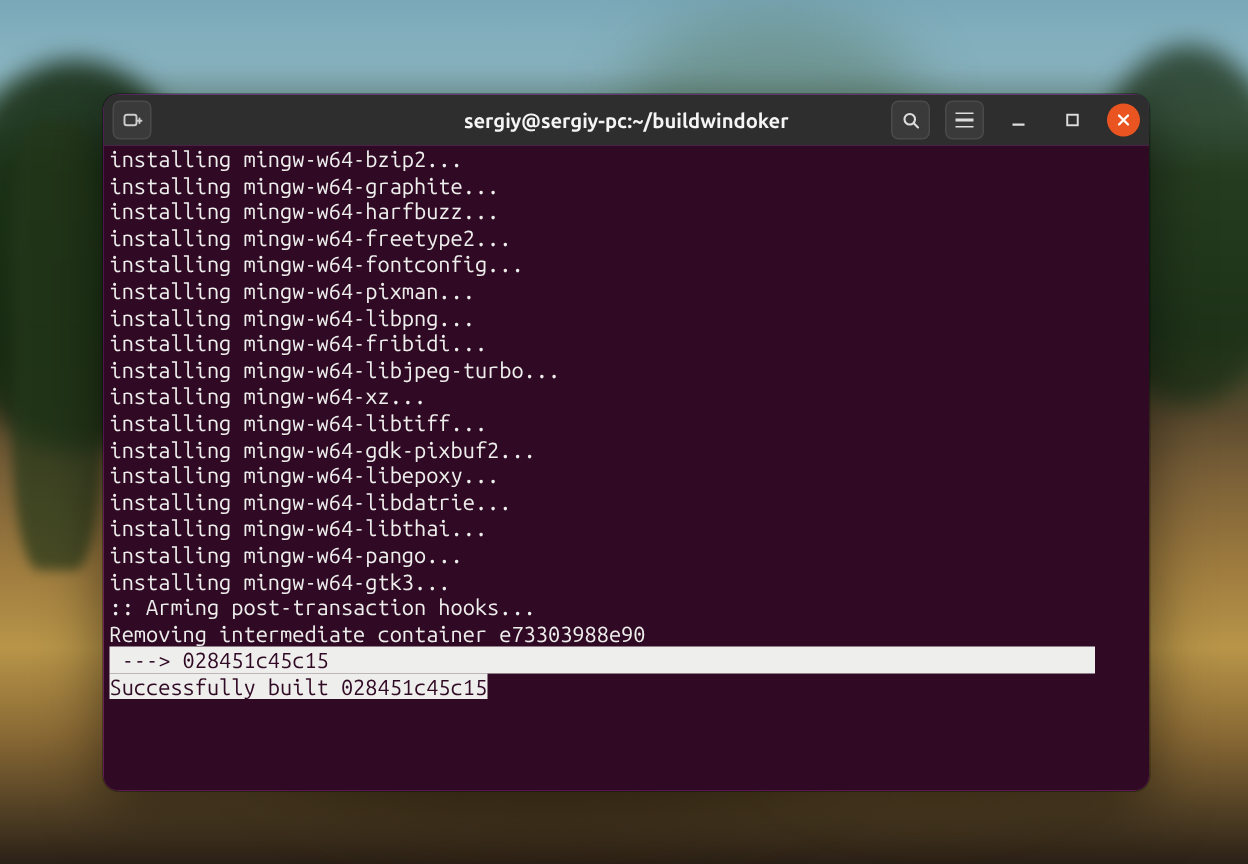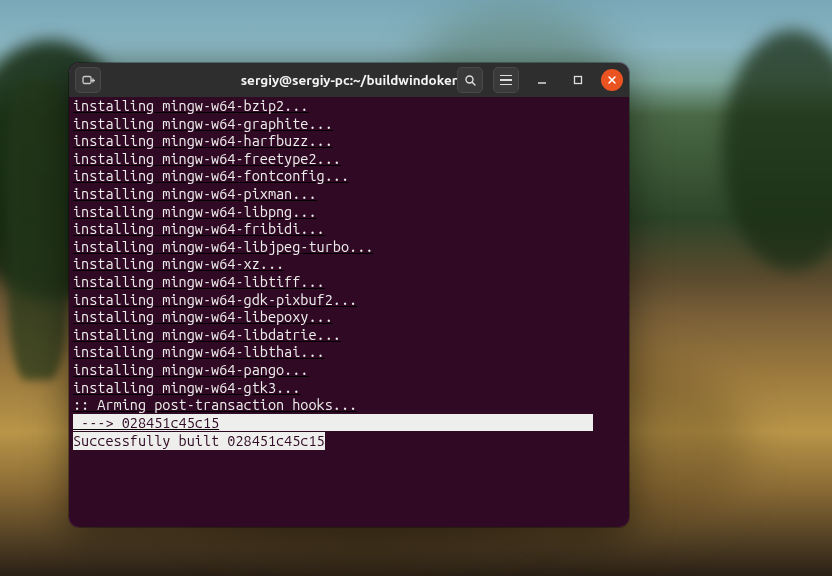--- a/index.html
+++ b/index.html
@@ -18,21 +18,21 @@
   .b1 { left: -40px; top: 40px; width: 180px; height: 260px; background: rgba(20,40,15,0.85); }
   .b2 { left: 8px; top: 80px; width: 60px; height: 300px; background: rgba(35,55,25,0.7); filter: blur(4px); border-radius: 30%; }
   .b3 { right: -30px; top: 30px; width: 140px; height: 240px; background: rgba(25,45,20,0.75); }
   .b4 { left: 50%; top: 10px; width: 200px; height: 120px; background: rgba(60,90,50,0.3); filter: blur(20px); }
   .b5 { left: 20%; bottom: 20px; width: 400px; height: 200px; background: rgba(50,35,15,0.4); filter: blur(25px); }
   .b6 { right: 10%; bottom: 40px; width: 250px; height: 180px; background: rgba(90,65,30,0.35); filter: blur(20px); }
 
   .window {
     position: absolute;
     left: 69px; top: 63px;
-    width: 560px; height: 464px;
+    width: 697px; height: 464px;
     background: #a21caf;
     border-radius: 10px;
     overflow: hidden;
     box-shadow: 0 10px 40px rgba(0,0,0,0.5), 0 0 0 1px rgba(0,0,0,0.3);
     display: flex;
     flex-direction: column;
   }
   .titlebar {
     height: 34px;
     background: #2e2e2e;
@@ -68,21 +68,20 @@
   .ctrl-btn.flat { background: transparent; border: none; }
   .ctrl-btn.close { background: #e95420; border: none; border-radius: 50%; width: 22px; height: 22px; }
   .ctrl-btn svg { display: block; }
   .ham-line { width: 12px; height: 1.5px; background: #ddd; margin: 1.5px 0; }
 
   .terminal {
     flex: 1;
     background: #300a24;
     padding: 0 12px 4px 4px;
     overflow: hidden;
-    text-decoration: underline;
   }
   .line {
     font-family: 'Ubuntu Mono', 'DejaVu Sans Mono', Consolas, monospace;
     font-size: 14.5px;
     line-height: 17.6px;
     color: #eeeeec;
     white-space: pre;
   }
   .line.highlight {
     background: #eeeeec;
@@ -161,16 +160,17 @@
       <div class="line">installing mingw-w64-libjpeg-turbo...</div>
       <div class="line">installing mingw-w64-xz...</div>
       <div class="line">installing mingw-w64-libtiff...</div>
       <div class="line">installing mingw-w64-gdk-pixbuf2...</div>
       <div class="line">installing mingw-w64-libepoxy...</div>
       <div class="line">installing mingw-w64-libdatrie...</div>
       <div class="line">installing mingw-w64-libthai...</div>
       <div class="line">installing mingw-w64-pango...</div>
       <div class="line">installing mingw-w64-gtk3...</div>
       <div class="line">:: Arming post-transaction hooks...</div>
+      <div class="line">Removing intermediate container e73303988e90</div>
       <div class="line highlight"> ---&gt; 028451c45c15</div>
       <div><div class="line success">Successfully built 028451c45c15</div></div>
     </div>
 </div>
 
 </body></html>

